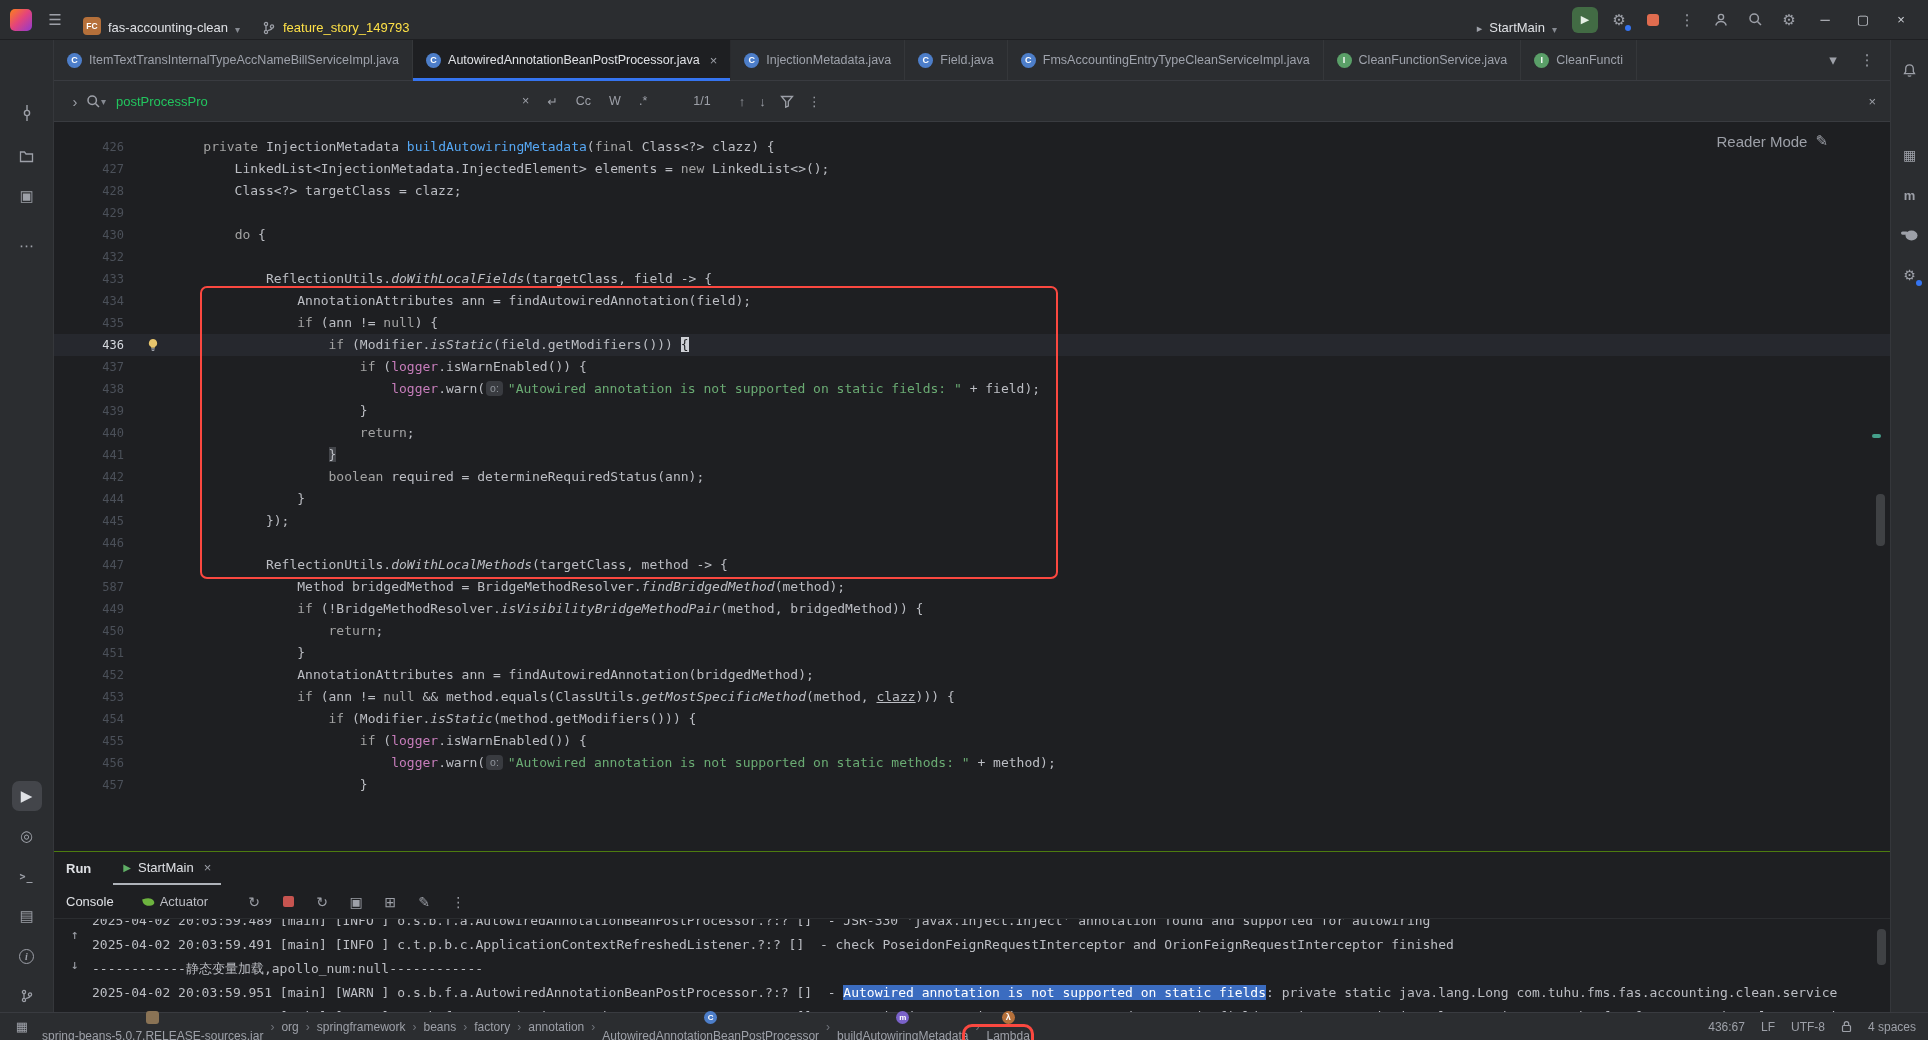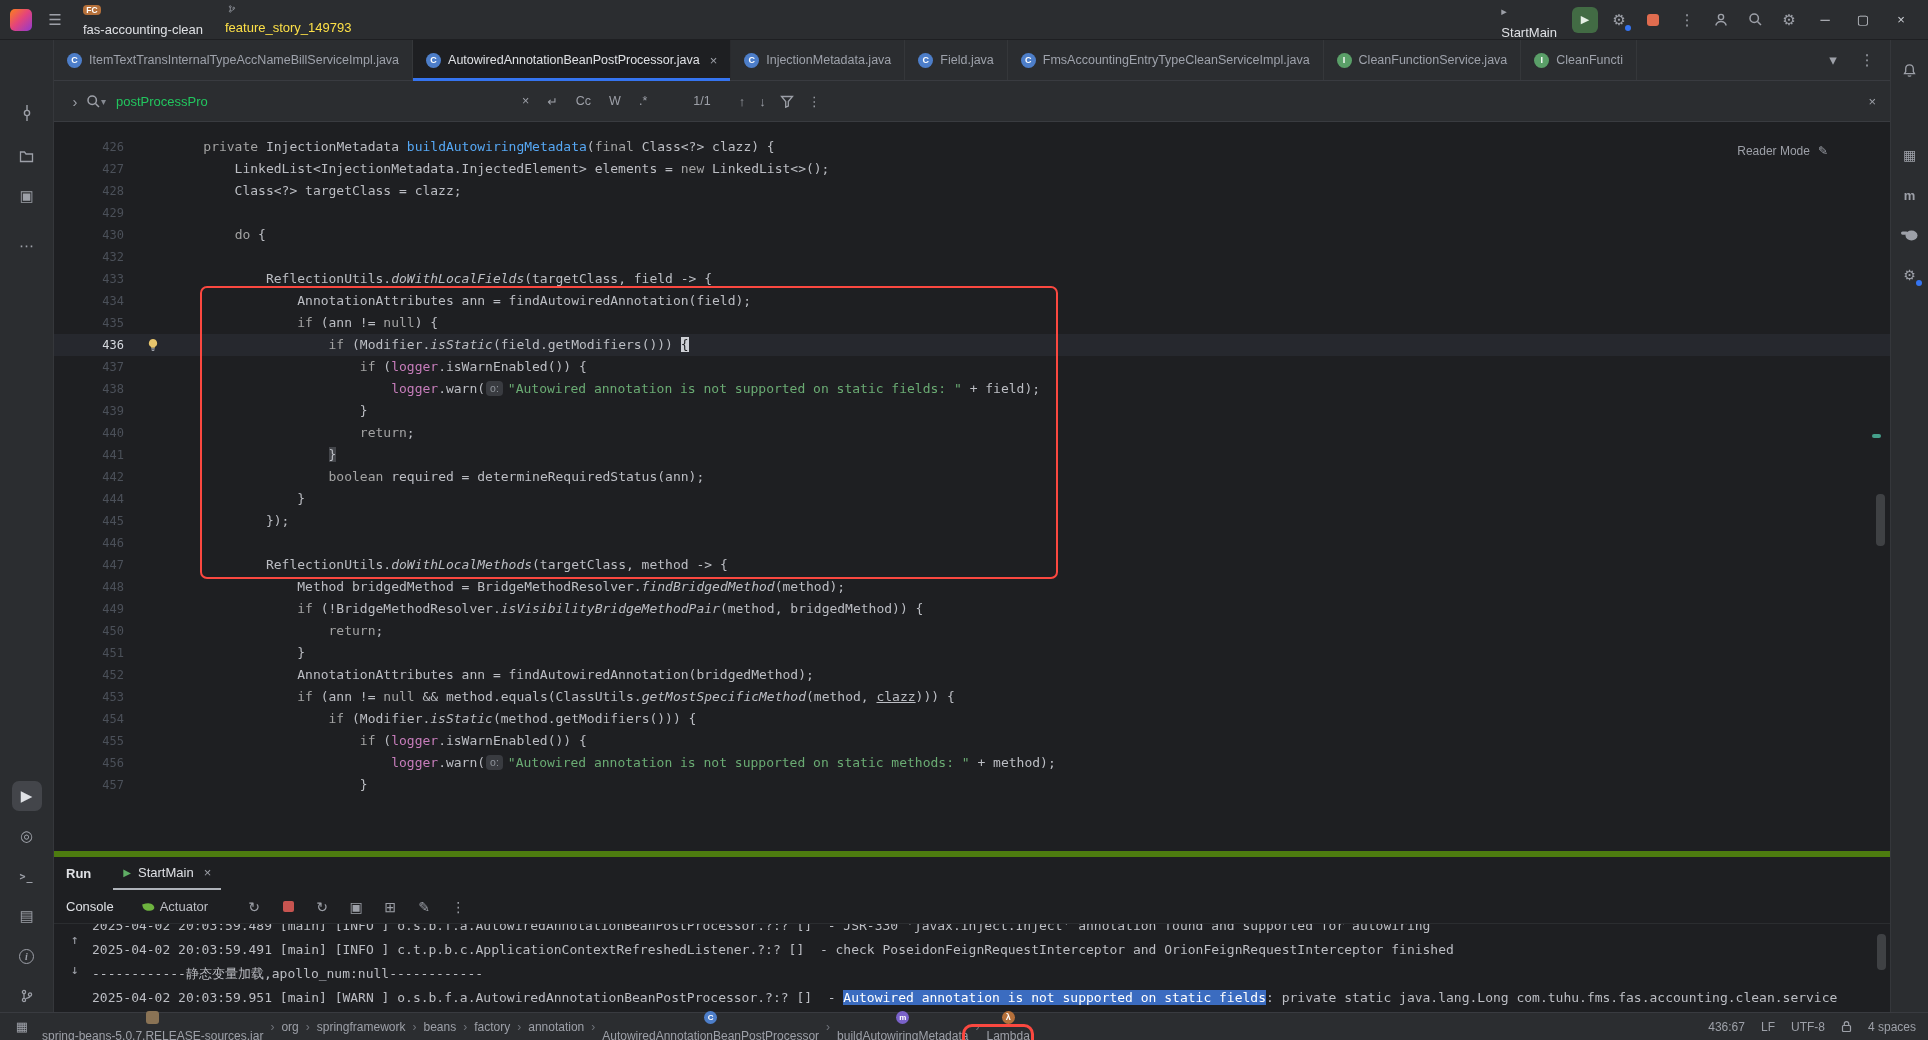--- a/index.html
+++ b/index.html
@@ -3,21 +3,21 @@
 <meta charset="utf-8">
 <style>
   * { margin:0; padding:0; box-sizing:border-box; }
   html,body { width:1928px; height:1040px; overflow:hidden; background:#1e1f22; }
   #app { position:relative; width:1928px; height:1040px; font-family:"Liberation Sans",sans-serif; color:#bcbec4; font-size:13px; }
 
   
   #titlebar { position:absolute; left:0; top:0; width:1928px; height:40px; background:#2b2d30; border-bottom:1px solid #1e1f22; display:flex; align-items:center; padding:0 10px; gap:4px; }
   .ibtn { min-width:30px; height:30px; display:flex; align-items:center; justify-content:center; color:#9da0a8; border-radius:6px; font-size:15px; }
   #idea-logo { width:22px; height:22px; border-radius:5px; background:linear-gradient(135deg,#fc801d 0%,#e4447b 48%,#9039d0 100%); margin-right:4px; }
-  .widget { display:flex; align-items:flex-start; gap:7px; padding:0 9px; height:30px; border-radius:6px; color:#dfe1e5;flex-direction:column; }
+  .widget { display:flex; align-items:flex-end; gap:7px; padding:0 9px; height:30px; border-radius:6px; color:#dfe1e5; }
   .proj-avatar { width:18px; height:18px; border-radius:4px; background:#b5703a; color:#fff; font-size:8.5px; font-weight:bold; display:flex; align-items:center; justify-content:center; }
   .caret { color:#868a91; font-size:10px; }
   .branch-label { color:#fde047; }
   .run-config-glyph { color:#9da0a8; font-size:11px; }
   #run-button { width:26px; height:26px; border-radius:6px; background:#426b44; display:flex; align-items:center; justify-content:center; }
   #run-button .tri { color:#e6f0e6; font-size:11px; }
   #stop-button .sq { width:12px; height:12px; background:#e06c4f; border-radius:3px; }
   .gear-wrap { position:relative; }
   .gear-wrap .dot { position:absolute; right:3px; bottom:4px; width:6px; height:6px; border-radius:50%; background:#3574f0; }
   .winctl { font-size:13px; color:#cfd2d8; width:34px; }
@@ -44,41 +44,41 @@
 
   
   #searchbar { position:absolute; left:54px; top:81px; width:1836px; height:41px; background:#2b2d30; border-bottom:1px solid #393b40; display:flex; align-items:center; padding:0 10px; color:#9da0a8; }
   #search-query { color:#22c55e; font-size:13px; margin-left:10px; width:400px; }
   .sopt { font-size:12.5px; padding:3px 6px; border-radius:4px; color:#9da0a8; margin-right:6px; }
   #search-results { margin:0 28px 0 34px; font-size:12.5px; }
   .sar { font-size:13px; margin-right:14px; }
 
   
   #editor { position:absolute; left:54px; top:122px; width:1836px; height:729px; background:#1e1f22; overflow:hidden; }
-  #reader-mode { position:absolute; right:62px; top:10px; color:#9da0a8; font-size:12px; display:flex; gap:8px; align-items:center; z-index:5;margin-top:12px; }
+  #reader-mode { position:absolute; right:62px; top:10px; color:#9da0a8; font-size:15px; display:flex; gap:8px; align-items:center; z-index:5; }
   #code { position:absolute; left:0; top:14px; right:0; font:13px/22px "DejaVu Sans Mono",monospace; }
   .crow { display:flex; height:22px; white-space:pre; }
   .crow.cur-line { background:#26282e; }
   .ln { width:70px; flex:none; text-align:right; color:#4b5059; font-size:12px; }
   .cur-line .ln { color:#d5d8de; }
   .gut { width:48px; flex:none; position:relative; }
   .bulb { position:absolute; left:22px; top:3px; }
   .tk-p { color:#bcbec4; } .tk-k { color:#a3a3a3; } .tk-s { color:#6aab73; }
   .tk-m { color:#56a8f5; } .tk-i { color:#bcbec4; font-style:italic; }
   .tk-f { color:#c77dbb; } .tk-fu { color:#c77dbb; text-decoration:underline; }
   .tk-pu { color:#bcbec4; text-decoration:underline; }
   .tk-cur { background:#ced0d6; color:#1e1f22; }
   .tk-b { background:#43454a; }
   .tk-h { display:inline-block; background:#393b40; color:#8f949b; border-radius:4px; padding:0 4px; margin:0 5px 0 1px; font:10.5px/15px "Liberation Sans",sans-serif; vertical-align:1px; }
   #annotation-box { position:absolute; left:146px; top:164px; width:858px; height:293px; border:2.5px solid #fb4840; border-radius:7px; z-index:30; pointer-events:none; }
   #scroll-mark { position:absolute; right:9px; top:312px; width:9px; height:4px; background:#45a08b; border-radius:2px; }
   #scroll-thumb { position:absolute; right:5px; top:372px; width:9px; height:52px; background:rgba(164,166,172,.25); border-radius:4px; }
 
   
-  #runpanel { position:absolute; left:54px; top:851px; width:1836px; height:161px; background:#1e1f22; border-top:6px solid #4d7c0f; }
+  #runpanel { position:absolute; left:54px; top:851px; width:1836px; height:161px; background:#1e1f22; border-top:1px solid #4d7c0f; }
   #runtabs { height:33px; display:flex; align-items:center; padding-left:12px; }
   #run-title { font-weight:bold; color:#dfe1e5; margin-right:22px; }
   #runtab-startmain { display:flex; align-items:center; gap:7px; height:33px; padding:0 10px; color:#dfe1e5; border-bottom:2px solid #afb3ba; }
   #runtab-startmain .runico { color:#5fad65; font-size:10px; }
   #contoolbar { height:34px; display:flex; align-items:center; padding-left:12px; gap:6px; border-bottom:1px solid #2b2d30; }
   #console-label { color:#dfe1e5; margin-right:14px; }
   #actuator-tab { display:flex; align-items:center; gap:6px; color:#bcbec4; padding:4px 9px; border-radius:5px; margin-right:18px; }
   .leaf { width:11px; height:8px; background:#6db33f; border-radius:0 100% 4px 100%; transform:rotate(-15deg); }
   .cbtn { width:26px; height:24px; display:flex; align-items:center; justify-content:center; color:#9da0a8; font-size:14px; border-radius:5px; }
   .cbtn .stop-sq { width:11px; height:11px; background:#c75450; border-radius:2px; }
@@ -298,21 +298,21 @@
         <div class="crow"><span class="ln">437</span><span class="gut"></span><span><span class="tk-p">                        </span><span class="tk-k">if</span><span class="tk-p"> (</span><span class="tk-f">logger</span><span class="tk-p">.isWarnEnabled()) {</span></span></div>
         <div class="crow"><span class="ln">438</span><span class="gut"></span><span><span class="tk-p">                            </span><span class="tk-f">logger</span><span class="tk-p">.warn(</span><span class="tk-h">o:</span><span class="tk-s">"Autowired annotation is not supported on static fields: "</span><span class="tk-p"> + field);</span></span></div>
         <div class="crow"><span class="ln">439</span><span class="gut"></span><span><span class="tk-p">                        }</span></span></div>
         <div class="crow"><span class="ln">440</span><span class="gut"></span><span><span class="tk-p">                        </span><span class="tk-k">return</span><span class="tk-p">;</span></span></div>
         <div class="crow"><span class="ln">441</span><span class="gut"></span><span><span class="tk-p">                    </span><span class="tk-b">}</span></span></div>
         <div class="crow"><span class="ln">442</span><span class="gut"></span><span><span class="tk-p">                    </span><span class="tk-k">boolean</span><span class="tk-p"> required = determineRequiredStatus(ann);</span></span></div>
         <div class="crow"><span class="ln">444</span><span class="gut"></span><span><span class="tk-p">                }</span></span></div>
         <div class="crow"><span class="ln">445</span><span class="gut"></span><span><span class="tk-p">            });</span></span></div>
         <div class="crow"><span class="ln">446</span><span class="gut"></span><span></span></div>
         <div class="crow"><span class="ln">447</span><span class="gut"></span><span><span class="tk-p">            ReflectionUtils.</span><span class="tk-i">doWithLocalMethods</span><span class="tk-p">(targetClass, method -&gt; {</span></span></div>
-        <div class="crow"><span class="ln">448</span><span class="gut"></span><span><span class="tk-p">                Method bridgedMethod = BridgeMethodResolver.</span><span class="tk-i">findBridgedMethod</span><span class="tk-p">(method);</span></span></div>
+        <div class="crow"><span class="ln">587</span><span class="gut"></span><span><span class="tk-p">                Method bridgedMethod = BridgeMethodResolver.</span><span class="tk-i">findBridgedMethod</span><span class="tk-p">(method);</span></span></div>
         <div class="crow"><span class="ln">449</span><span class="gut"></span><span><span class="tk-p">                </span><span class="tk-k">if</span><span class="tk-p"> (!BridgeMethodResolver.</span><span class="tk-i">isVisibilityBridgeMethodPair</span><span class="tk-p">(method, bridgedMethod)) {</span></span></div>
         <div class="crow"><span class="ln">450</span><span class="gut"></span><span><span class="tk-p">                    </span><span class="tk-k">return</span><span class="tk-p">;</span></span></div>
         <div class="crow"><span class="ln">451</span><span class="gut"></span><span><span class="tk-p">                }</span></span></div>
         <div class="crow"><span class="ln">452</span><span class="gut"></span><span><span class="tk-p">                AnnotationAttributes ann = findAutowiredAnnotation(bridgedMethod);</span></span></div>
         <div class="crow"><span class="ln">453</span><span class="gut"></span><span><span class="tk-p">                </span><span class="tk-k">if</span><span class="tk-p"> (ann != </span><span class="tk-k">null</span><span class="tk-p"> &amp;&amp; method.equals(ClassUtils.</span><span class="tk-i">getMostSpecificMethod</span><span class="tk-p">(method, </span><span class="tk-pu">clazz</span><span class="tk-p">))) {</span></span></div>
         <div class="crow"><span class="ln">454</span><span class="gut"></span><span><span class="tk-p">                    </span><span class="tk-k">if</span><span class="tk-p"> (Modifier.</span><span class="tk-i">isStatic</span><span class="tk-p">(method.getModifiers())) {</span></span></div>
         <div class="crow"><span class="ln">455</span><span class="gut"></span><span><span class="tk-p">                        </span><span class="tk-k">if</span><span class="tk-p"> (</span><span class="tk-f">logger</span><span class="tk-p">.isWarnEnabled()) {</span></span></div>
         <div class="crow"><span class="ln">456</span><span class="gut"></span><span><span class="tk-p">                            </span><span class="tk-f">logger</span><span class="tk-p">.warn(</span><span class="tk-h">o:</span><span class="tk-s">"Autowired annotation is not supported on static methods: "</span><span class="tk-p"> + method);</span></span></div>
         <div class="crow"><span class="ln">457</span><span class="gut"></span><span><span class="tk-p">                        }</span></span></div>
       </div>

